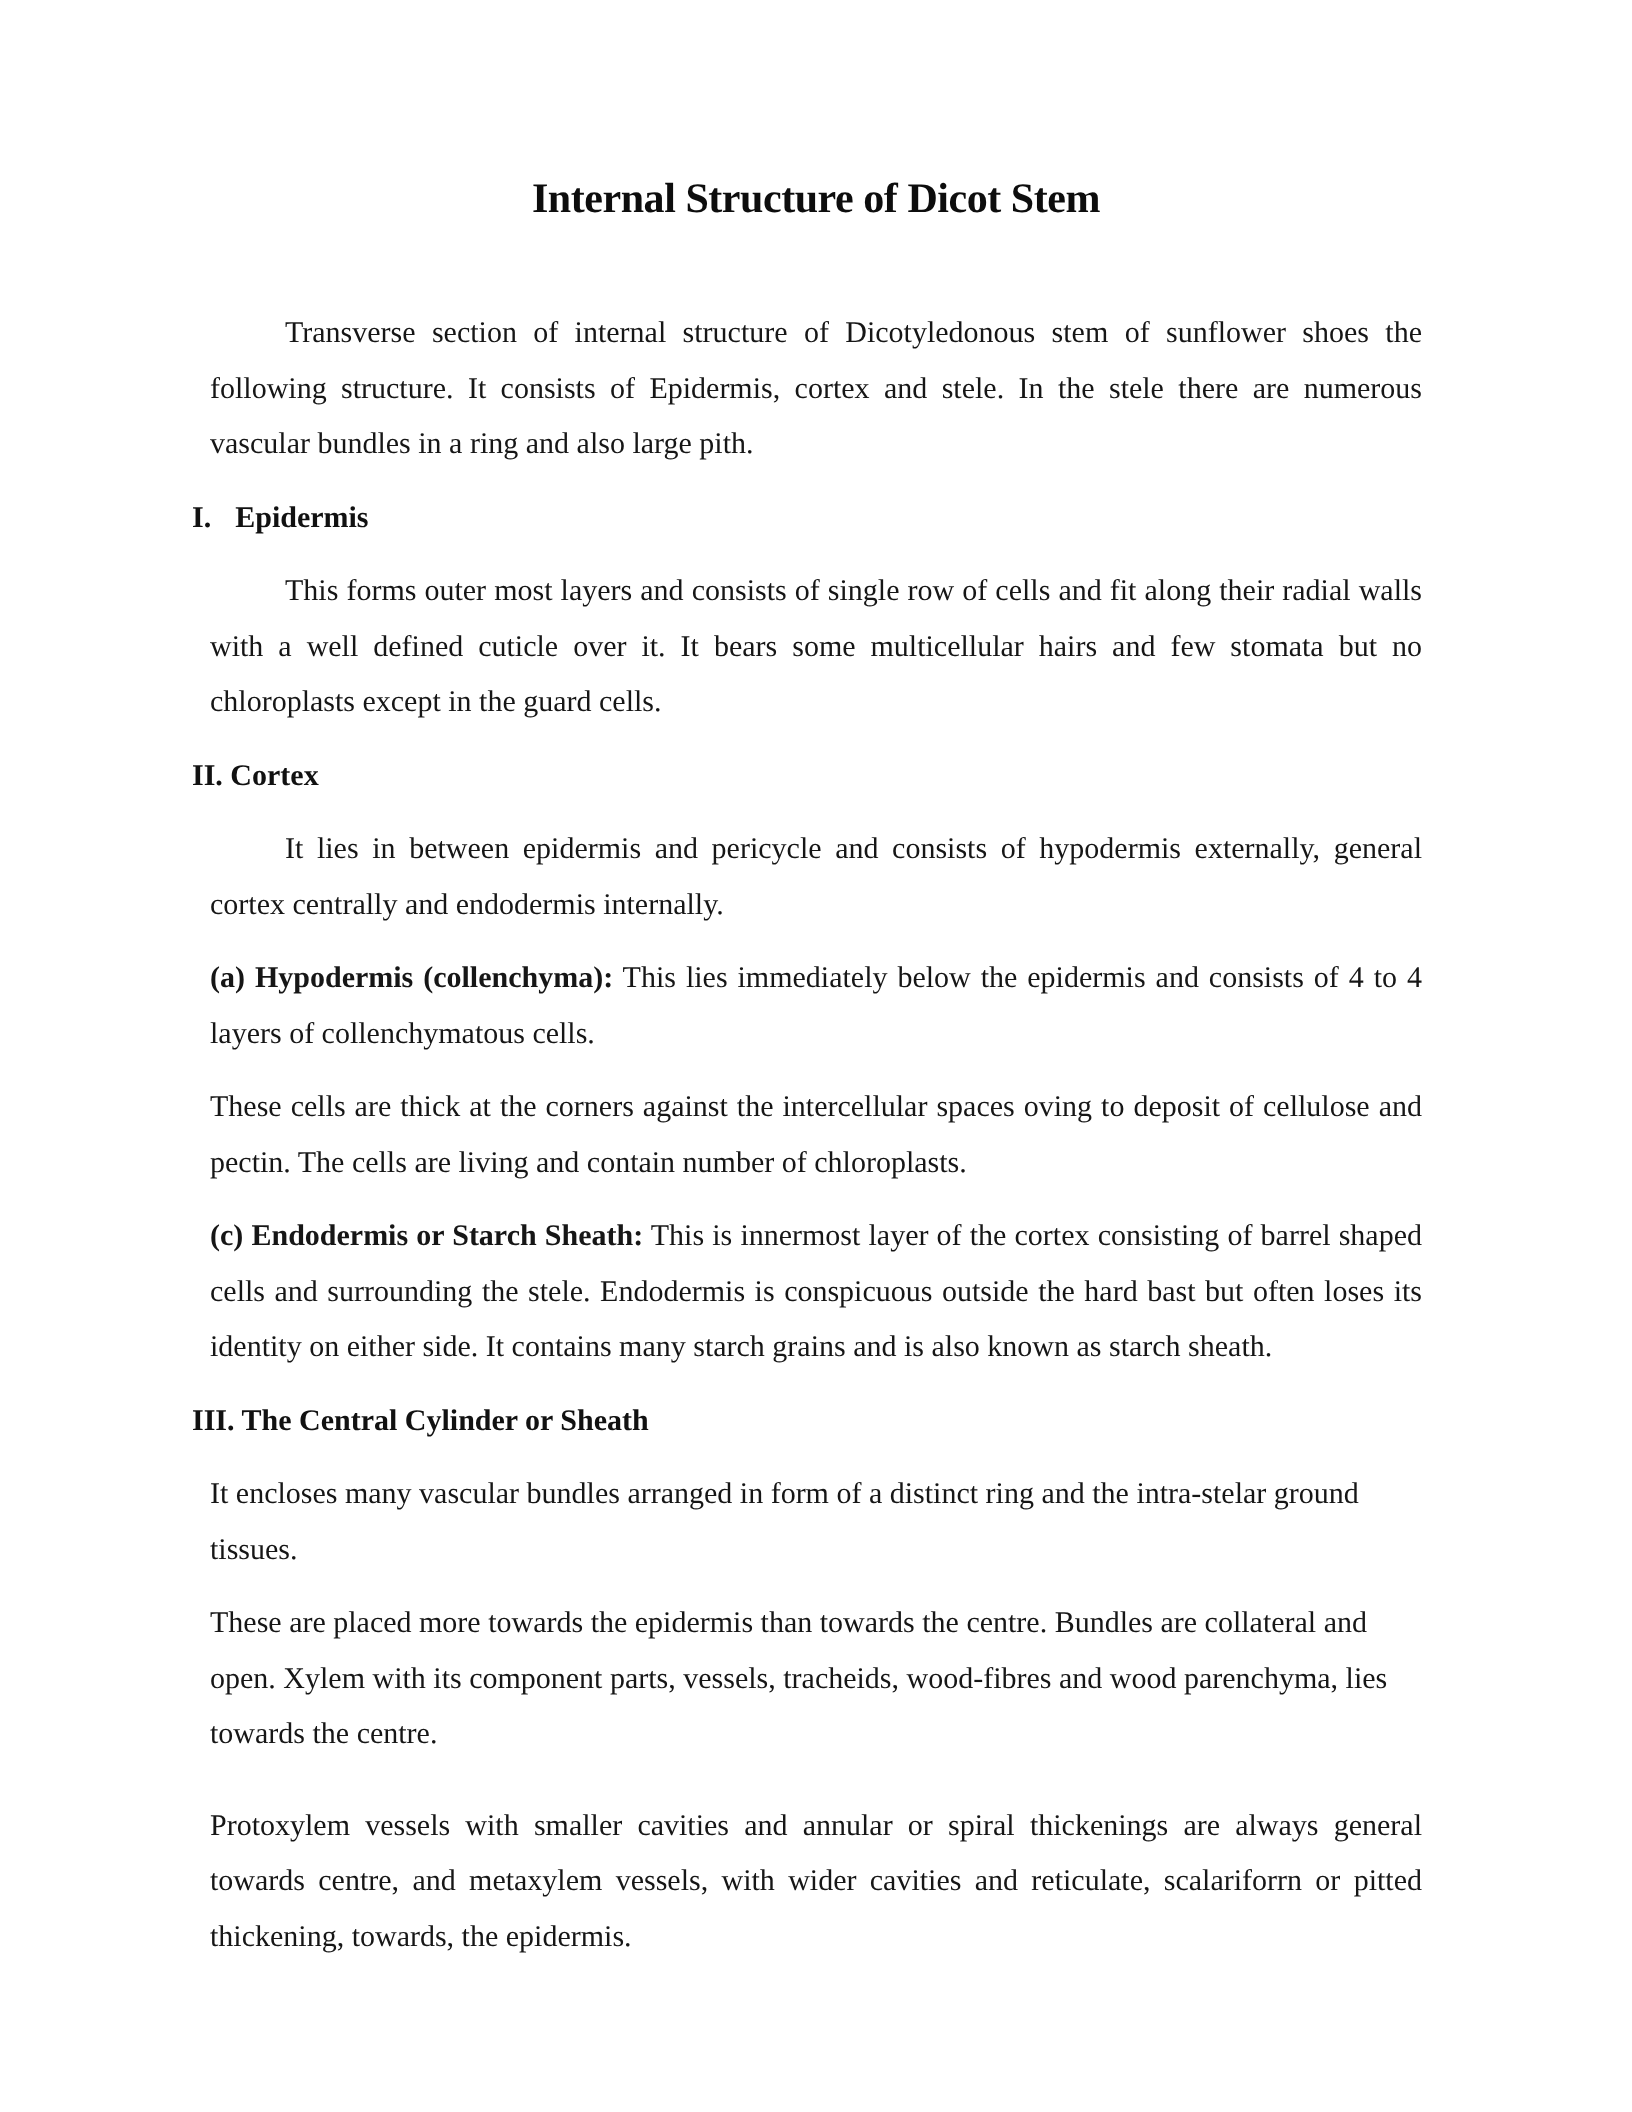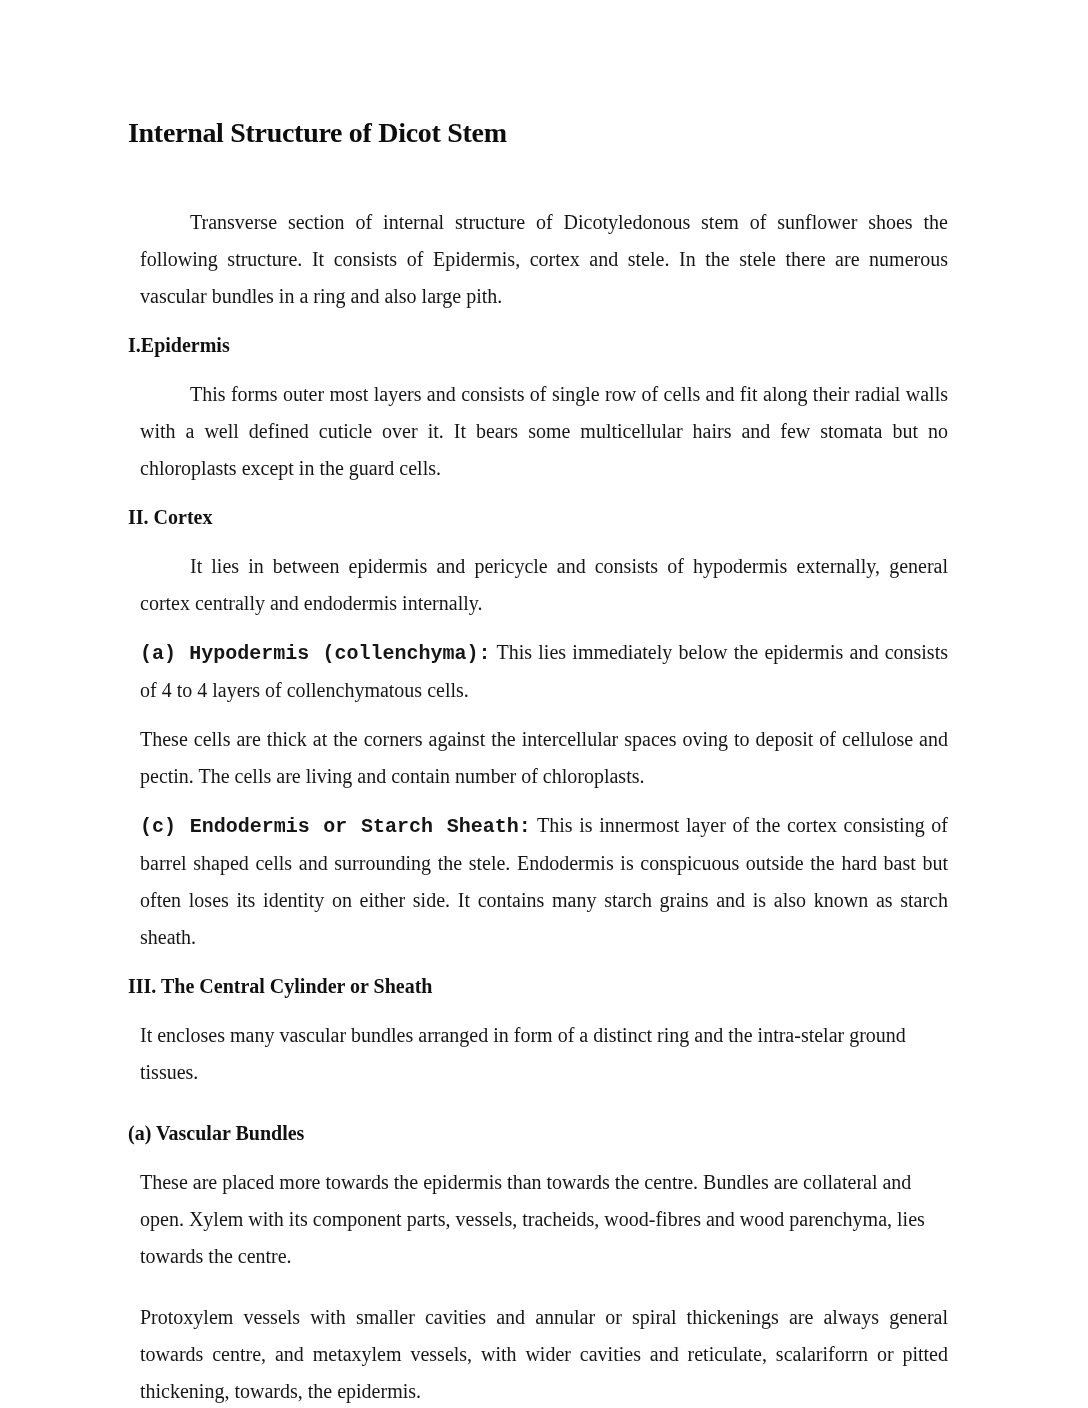--- a/index.html
+++ b/index.html
@@ -21,39 +21,39 @@
     font-family: "Liberation Serif", "DejaVu Serif", serif;
     font-size: 20px;
     line-height: 37px;
     color: #161616;
   }
   .title {
     margin: 0 0 54px 0;
     font-size: 28px;
     line-height: 34px;
     font-weight: 700;
-    text-align: left;
+    text-align: center;
     letter-spacing: -0.3px;
     color: #0d0d0d;
   }
   .h {
     margin: 0;
     font-size: 20px;
     line-height: 37px;
     font-weight: 700;
     color: #111111;
   }
   .p {
     margin: 12px;
   }
   .indent { text-indent: 50px; }
   .just   { text-align: justify; }
   .gap    { margin-top: 24px; }
-  .tabgap { margin-left: 0; }
-  .lead   { font-weight: 700; font-family: Liberation Mono, monospace; }
+  .tabgap { margin-left: 16px; }
+  .lead   { font-weight: 700; }
 </style>
 </head>
 <body>
 
 <main class="page">
 
   <h1 class="title">Internal Structure of Dicot Stem</h1>
 
   <p class="p indent just">Transverse section of internal structure of Dicotyledonous stem of sunflower shoes the following structure. It consists of Epidermis, cortex and stele. In the stele there are numerous vascular bundles in a ring and also large pith.</p>
 
@@ -69,19 +69,18 @@
 
   <p class="p just">These cells are thick at the corners against the intercellular spaces oving to deposit of cellulose and pectin. The cells are living and contain number of chloroplasts.</p>
 
 
   <p class="p just"><span class="lead">(c) Endodermis or Starch Sheath:</span><span> This is innermost layer of the cortex consisting of barrel shaped cells and surrounding the stele. Endodermis is conspicuous outside the hard bast but often loses its identity on either side. It contains many starch grains and is also known as starch sheath.</span></p>
 
   <h2 class="h">III. The Central Cylinder or Sheath</h2>
 
   <p class="p">It encloses many vascular bundles arranged in form of a distinct ring and the intra-stelar ground tissues.</p>
 
-  <h2 class="h gap">(a) Vascular Bundles</h2>
 
   <p class="p">These are placed more towards the epidermis than towards the centre. Bundles are collateral and open. Xylem with its component parts, vessels, tracheids, wood-fibres and wood parenchyma, lies towards the centre.</p>
 
   <p class="p gap just">Protoxylem vessels with smaller cavities and annular or spiral thickenings are always general towards centre, and metaxylem vessels, with wider cavities and reticulate, scalariforrn or pitted thickening, towards, the epidermis.</p>
 
 </main>
 
 </body></html>

